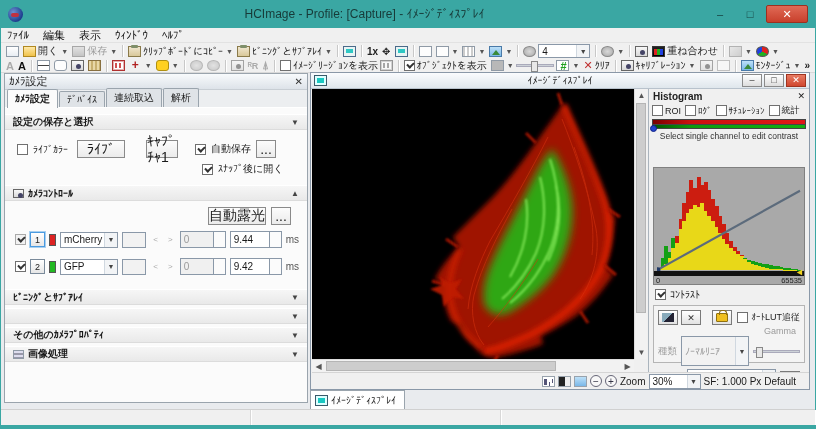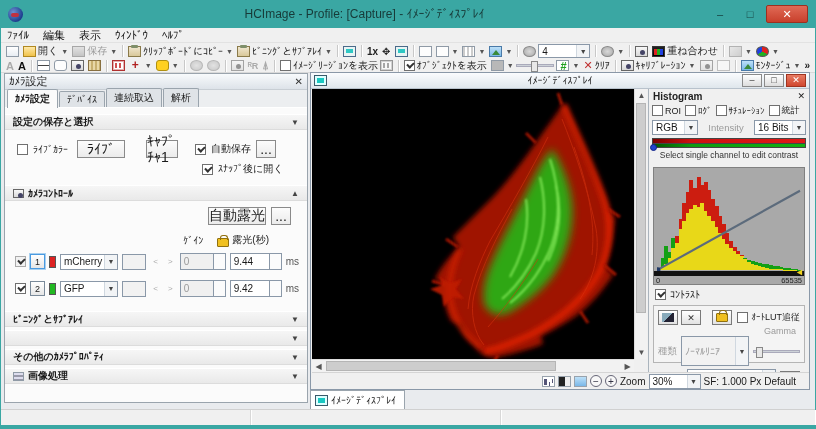--- a/index.html
+++ b/index.html
@@ -388,28 +388,20 @@
 
     <div class="section-hd" style="margin-top:9px">
       <span class="ic cam" style="margin-right:4px;width:11px;height:9px"></span>
       <span>ｶﾒﾗｺﾝﾄﾛｰﾙ</span>
       <span class="caret">▲</span>
     </div>
     <div class="row" style="margin:6px 16px 0 0; justify-content:flex-end; gap:5px">
       <span class="btn" style="width:58px">自動露光</span>
       <span class="btn" style="width:20px">...</span>
     </div>
-    <div class="row" style="margin:8px 16px 0 0; justify-content:flex-end; gap:14px">
-      <span style="font-size:10px">ｹﾞｲﾝ</span>
-      <span class="row" style="gap:3px">
-        <span class="lock"></span>
-        <span style="font-size:10px">露光(秒)</span>
-      </span>
-      <span style="width:8px"></span>
-    </div>
 
     <div class="row" style="margin:6px 8px 0 10px; gap:4px">
       <span class="cb checked dis"></span>
       <span class="chan-num focus">1</span>
       <span class="swatch" style="background: rgb(221, 34, 34);"></span>
       <span class="combo" style="width:62px">
         <span>mCherry</span>
         <span class="arr">▼</span>
       </span>
       <span class="combo disabled" style="width:26px">
@@ -558,31 +550,20 @@
       </div>
       <div class="hcb-row">
         <span class="cb"></span>
         <span class="lbl">ROI</span>
         <span class="cb"></span>
         <span class="lbl">ﾛｸﾞ</span>
         <span class="cb"></span>
         <span class="lbl">ｻﾁｭﾚｰｼｮﾝ</span>
         <span class="cb"></span>
         <span class="lbl">統計</span>
-      </div>
-      <div id="histo-combos">
-        <span class="combo" style="width:46px;height:15px">
-          <span>RGB</span>
-          <span class="arr">▼</span>
-        </span>
-        <span class="gray-text" style="flex:1;text-align:center;font-size:9.5px">Intensity</span>
-        <span class="combo" style="width:52px;height:15px">
-          <span>16 Bits</span>
-          <span class="arr">▼</span>
-        </span>
       </div>
       <div id="contrast-strips">
         <div class="strip red"></div>
         <div class="strip green"></div>
         <div class="strip-knob"></div>
       </div>
       <div id="histo-hint">Select single channel to edit contrast</div>
 
       <div id="chart">
         <div id="bars">

